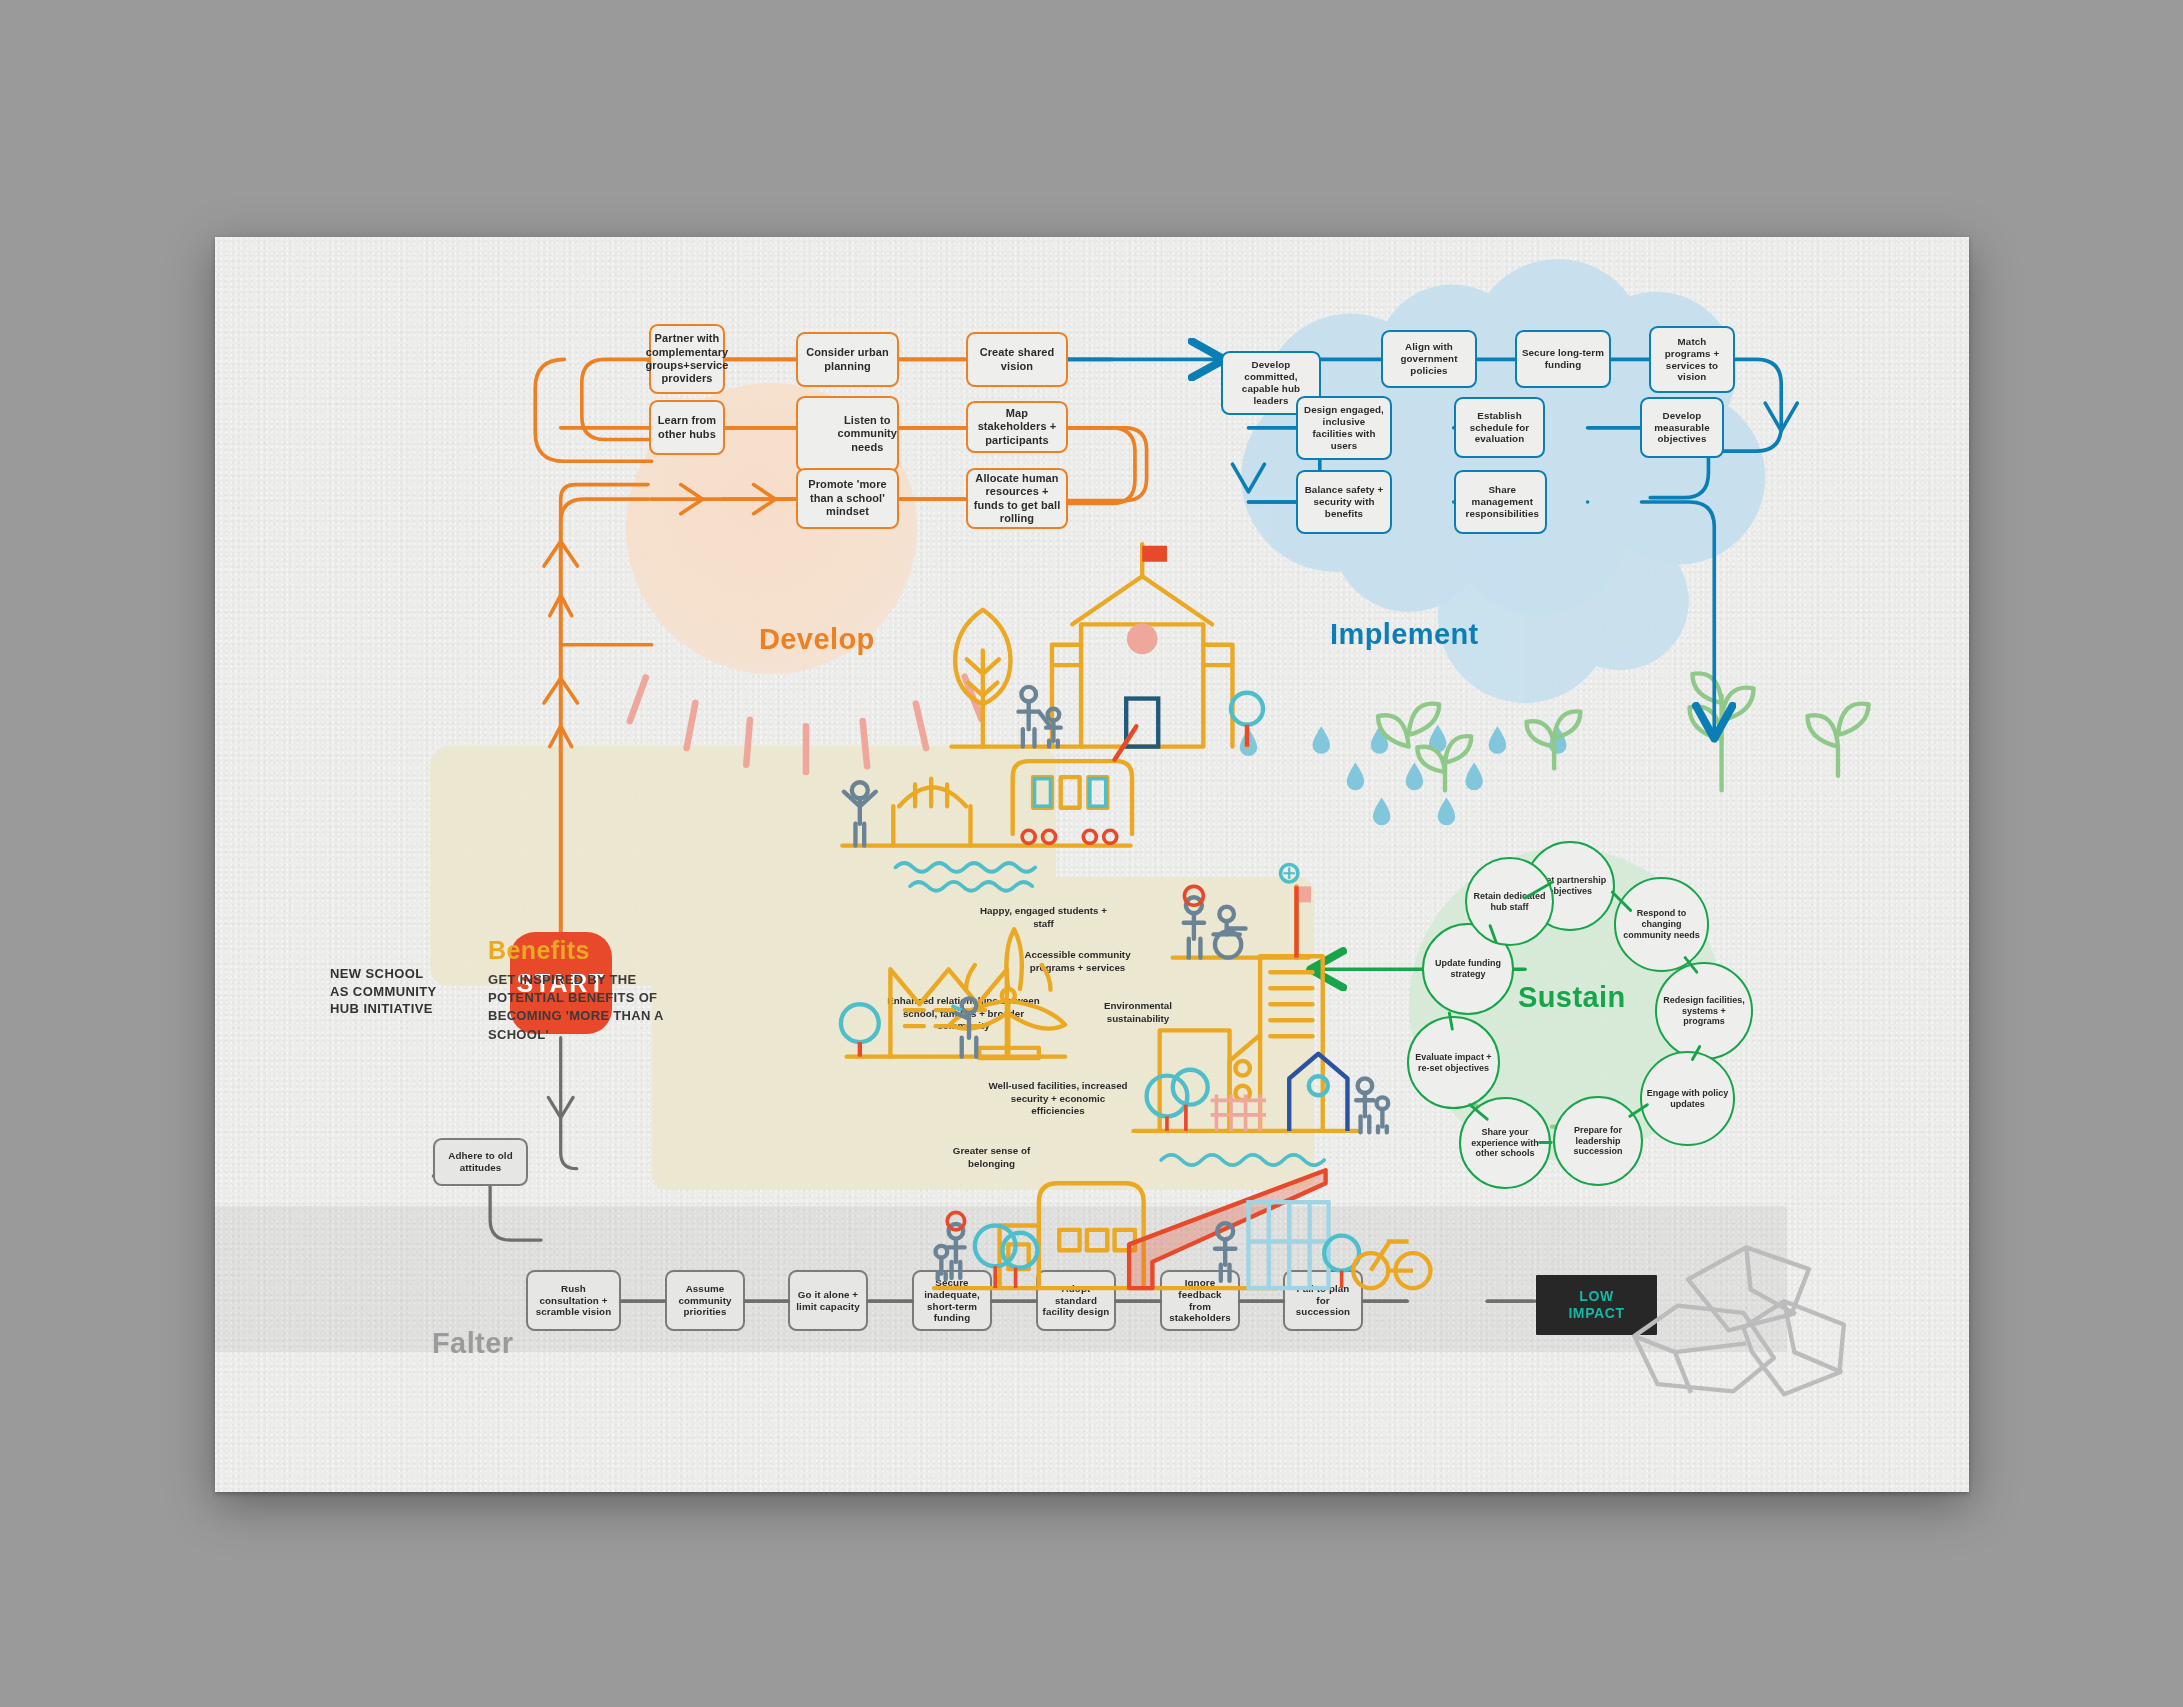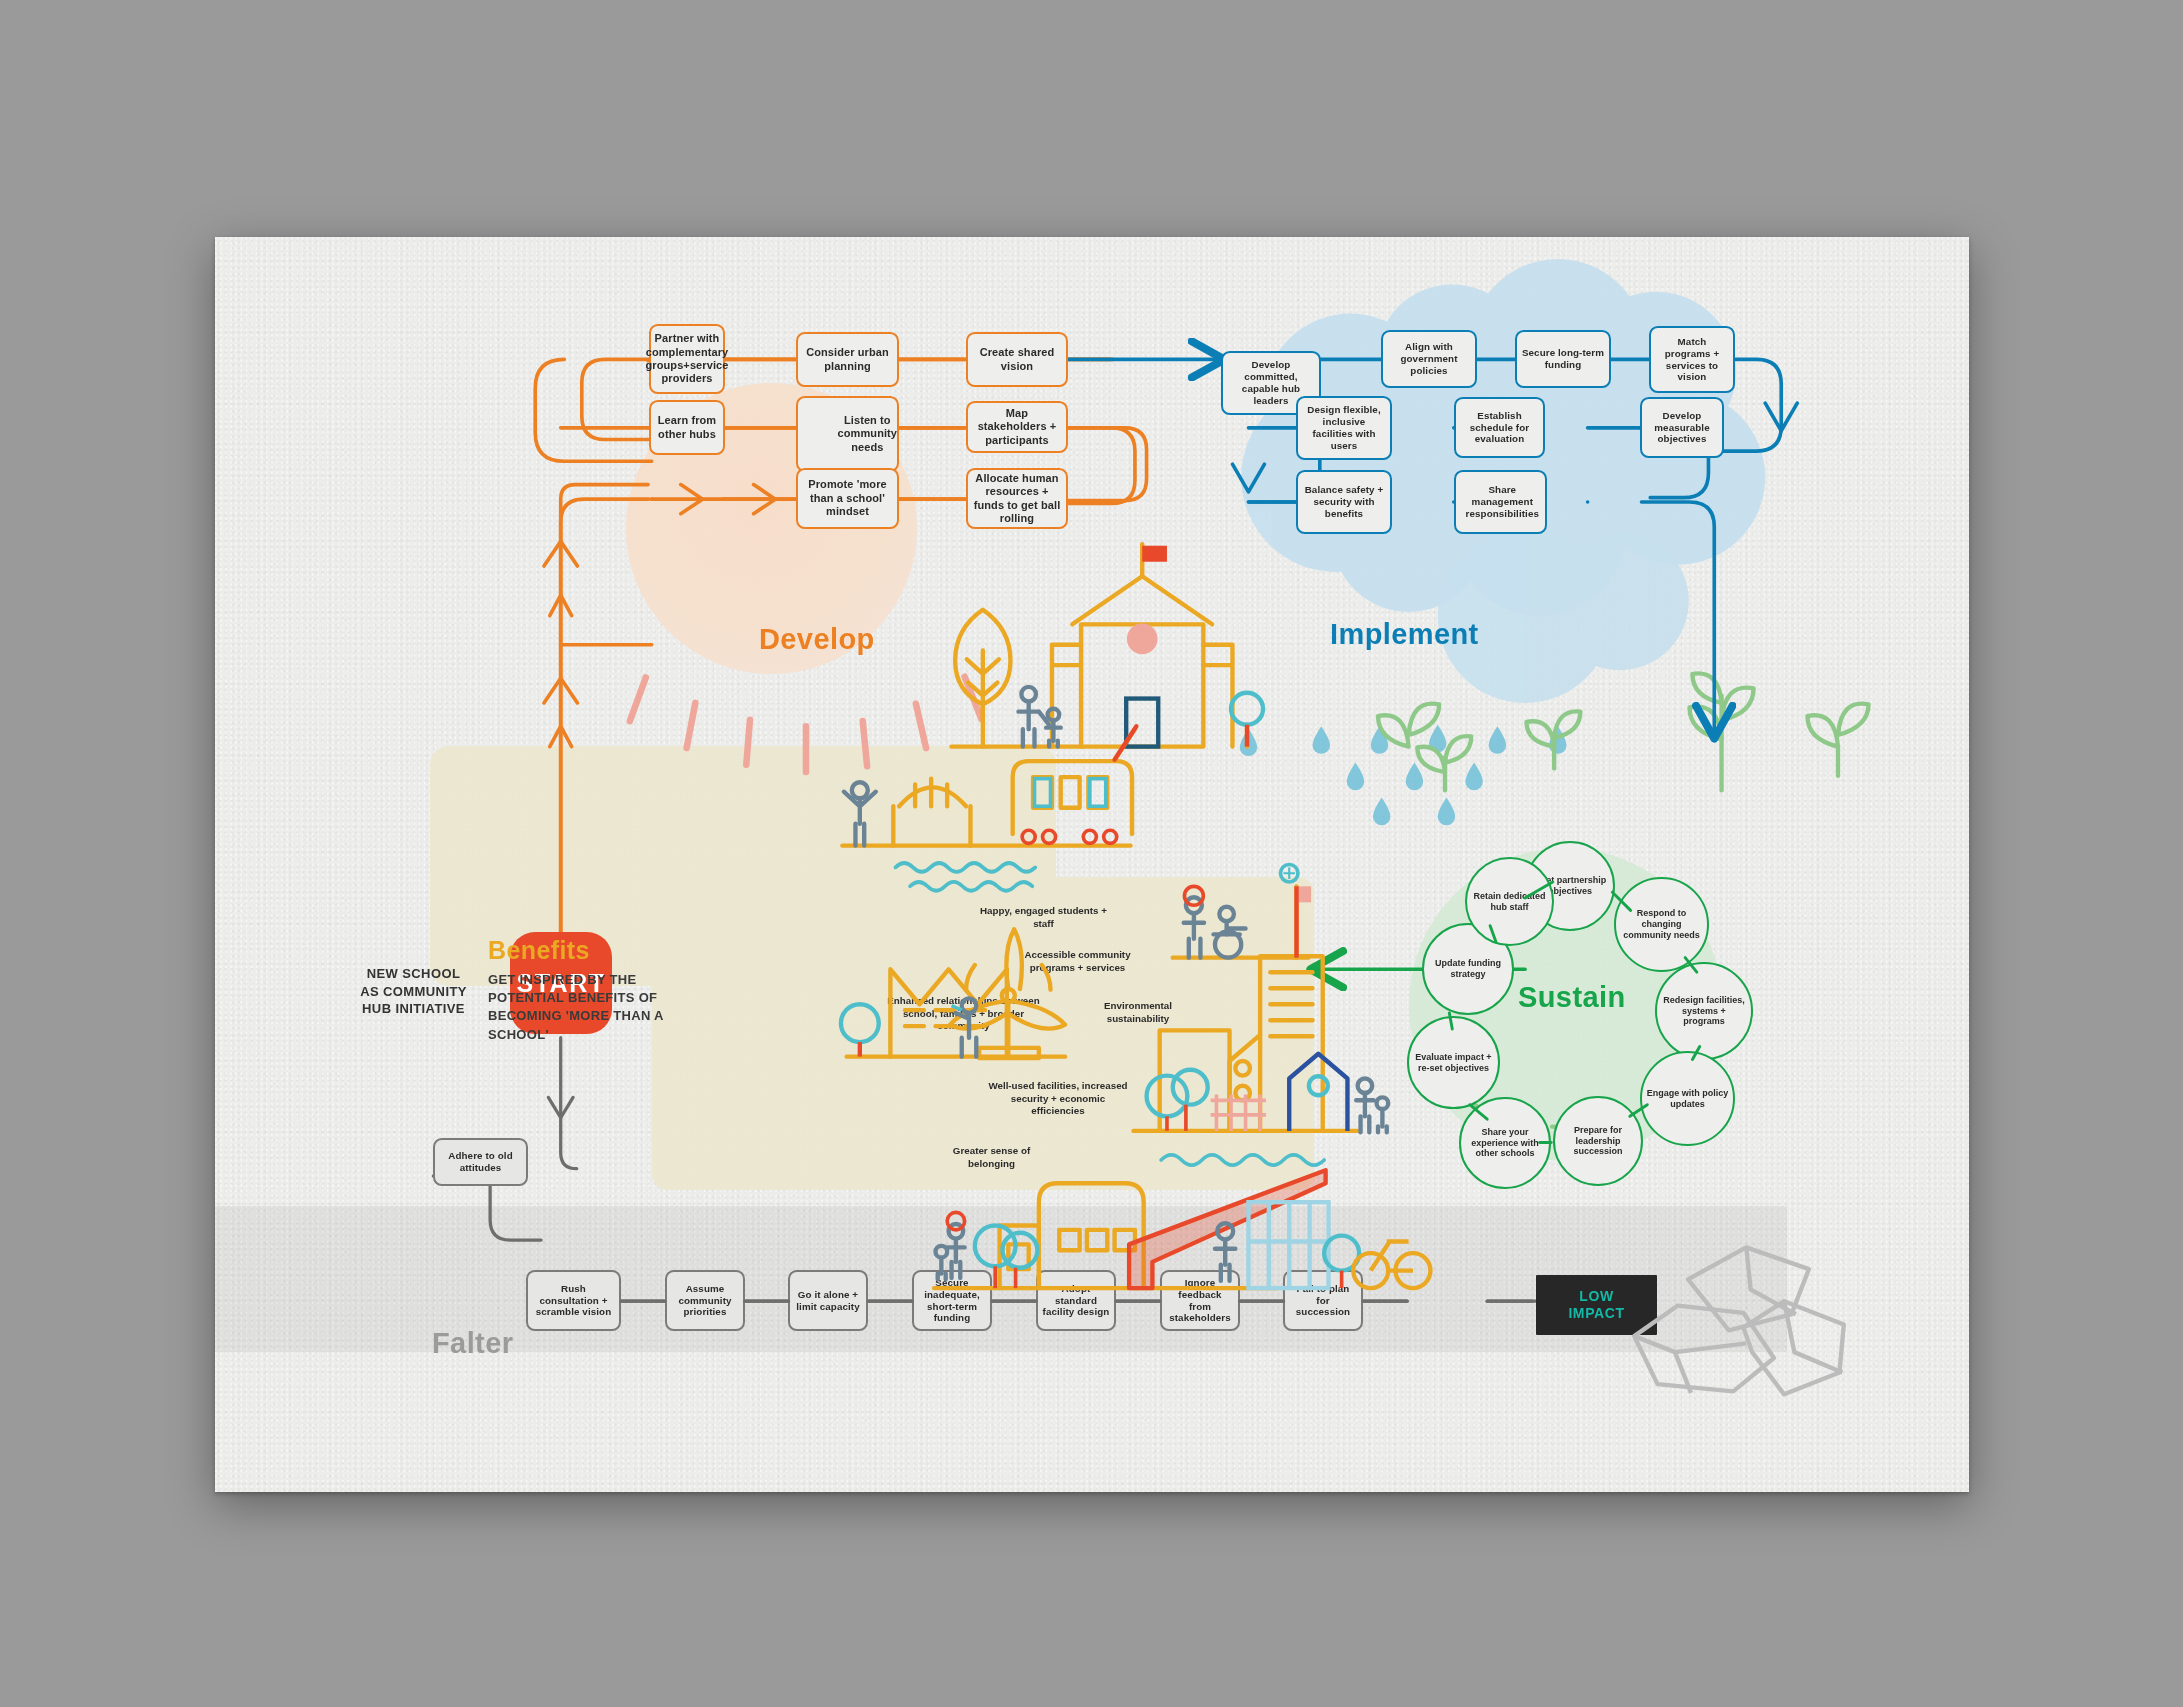--- a/index.html
+++ b/index.html
@@ -61,21 +61,21 @@
   
   #start-node{
     position:absolute;left:295px;top:695px;width:102px;height:102px;
     background:#e8492a;border-radius:25px;
     display:flex;align-items:center;justify-content:center;
     color:#fff;font-size:25px;font-weight:bold;letter-spacing:1.5px;
   }
   #start-caption{
     position:absolute;left:115px;top:728px;width:167px;
     font-size:13px;font-weight:bold;color:#333;line-height:1.35;
-    text-align:center;letter-spacing:0.4px;
+    text-align:left;letter-spacing:0.4px;
   }
 
   
   #low-impact{
     position:absolute;left:1321px;top:1038px;width:121px;height:60px;
     background:#272727;border-radius:1px;color:#14b8a6;
     display:flex;align-items:center;justify-content:center;text-align:center;
     font-size:14px;font-weight:bold;line-height:1.25;letter-spacing:0.6px;
   }
 
@@ -316,21 +316,21 @@
     <div class="box dev" style="left:751px;top:164px;width:102px;height:52px;">Map stakeholders + participants</div>
 
     <div class="box dev" style="left:581px;top:231px;width:103px;height:61px;">Promote 'more than a school' mindset</div>
     <div class="box dev" style="left:751px;top:231px;width:102px;height:61px;">Allocate human resources + funds to get ball rolling</div>
 
     <div class="box imp" style="left:1006px;top:90px;width:100px;height:64px;margin-top:24px;">Develop committed, capable hub leaders</div>
     <div class="box imp" style="left:1166px;top:93px;width:96px;height:58px;">Align with government policies</div>
     <div class="box imp" style="left:1300px;top:93px;width:96px;height:58px;">Secure long-term funding</div>
     <div class="box imp" style="left:1434px;top:89px;width:86px;height:67px;">Match programs + services to vision</div>
 
-    <div class="box imp" style="left:1081px;top:159px;width:96px;height:64px;">Design flexible, inclusive facilities with users</div>
+    <div class="box imp" style="left:1081px;top:159px;width:96px;height:64px;">Design engaged, inclusive facilities with users</div>
     <div class="box imp" style="left:1239px;top:160px;width:91px;height:61px;">Establish schedule for evaluation</div>
     <div class="box imp" style="left:1425px;top:160px;width:84px;height:61px;">Develop measurable objectives</div>
 
     <div class="box imp" style="left:1081px;top:233px;width:96px;height:64px;">Balance safety + security with benefits</div>
     <div class="box imp" style="left:1239px;top:233px;width:93px;height:64px;padding-left:8px;">Share management responsibilities</div>
 
     <div class="circ" style="left:1310px;top:604px;width:90px;height:90px;">Meet partnership objectives</div>
     <div class="circ" style="left:1399px;top:640px;width:95px;height:95px;">Respond to changing community needs</div>
     <div class="circ" style="left:1440px;top:725px;width:98px;height:98px;">Redesign facilities, systems + programs</div>
     <div class="circ" style="left:1425px;top:814px;width:95px;height:95px;">Engage with policy updates</div>

